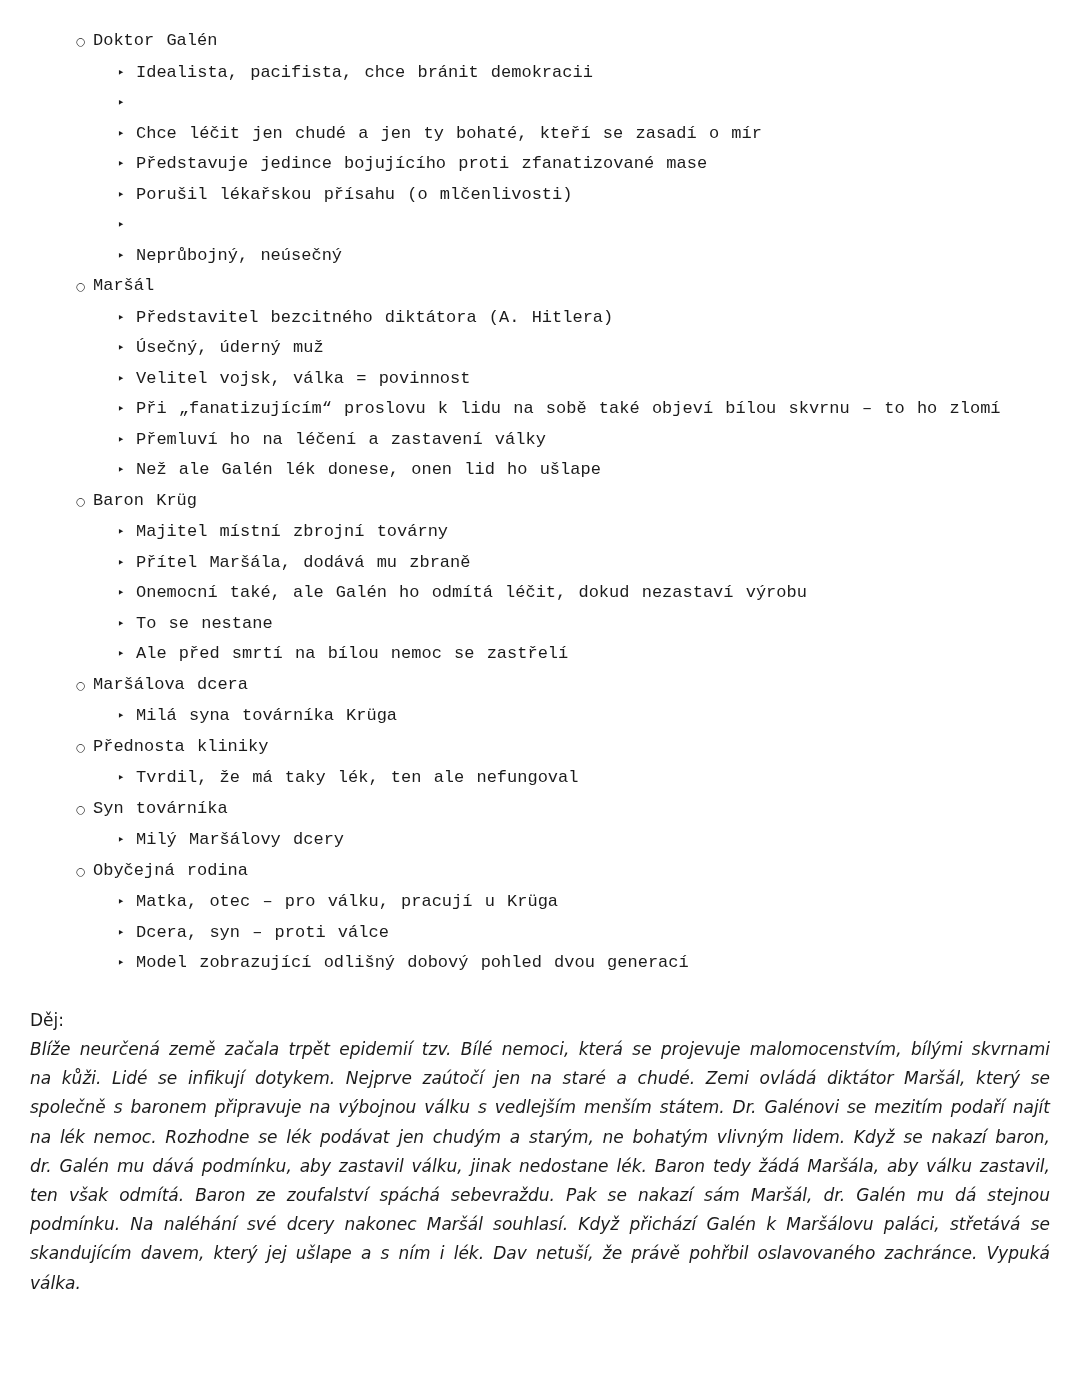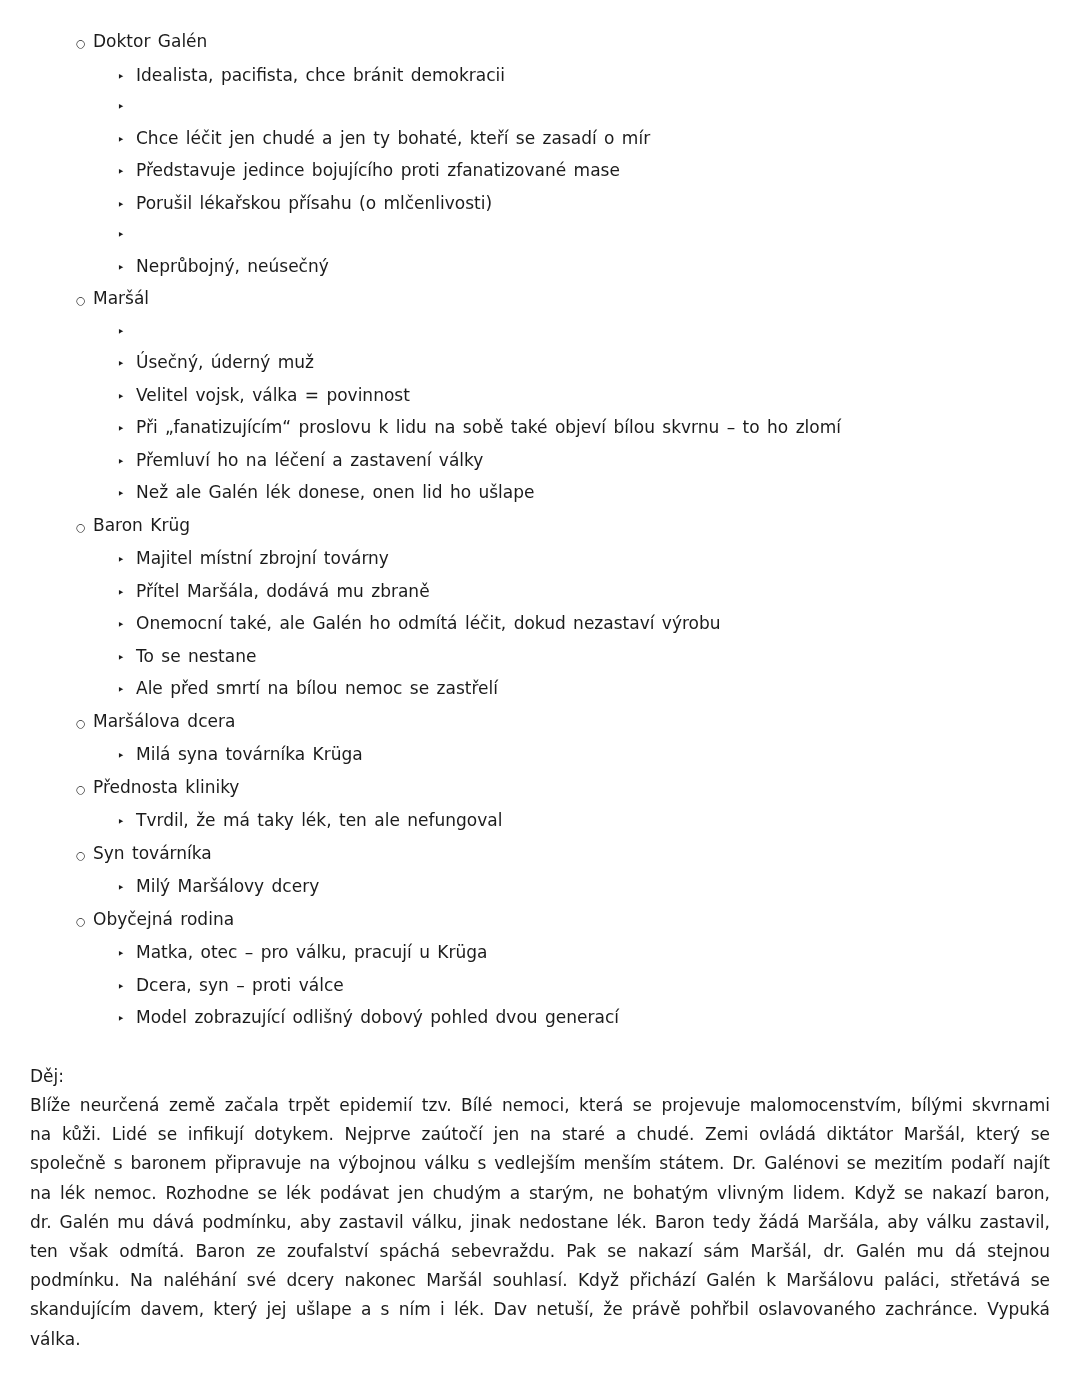--- a/index.html
+++ b/index.html
@@ -33,31 +33,32 @@
   .b1 {
     flex: 0 0 17px;
     font-size: 11px;
     color: #1b1b1b;
   }
   .b2 {
     flex: 0 0 19px;
     font-size: 13px;
     color: #1b1b1b;
   }
-  .txt { flex: 0 1 auto; }
+  .txt { flex: 0 1 auto; font-family: Liberation Mono, monospace; }
   .plot-heading {
     margin-top: 26px;
     line-height: 30.5px;
   }
   .plot {
     width: 1020px;
     line-height: 29.2px;
     text-align: justify;
     text-justify: inter-word;
     white-space: normal;
+    font-style: italic;
   }
 </style>
 </head>
 <body>
 
 <div class="page">
 
 
   <div class="row l1">
     <span class="b1">○</span>
@@ -89,20 +90,21 @@
     <span class="b2">‣</span>
     <span class="txt">Neprůbojný, neúsečný</span>
   </div>
 
   <div class="row l1">
     <span class="b1">○</span>
     <span class="txt">Maršál</span>
   </div>
   <div class="row l2">
     <span class="b2">‣</span>
+    <span class="txt">Představitel bezcitného diktátora (A. Hitlera)</span>
   </div>
   <div class="row l2">
     <span class="b2">‣</span>
     <span class="txt">Úsečný, úderný muž</span>
   </div>
   <div class="row l2">
     <span class="b2">‣</span>
     <span class="txt">Velitel vojsk, válka = povinnost</span>
   </div>
   <div class="row l2">

